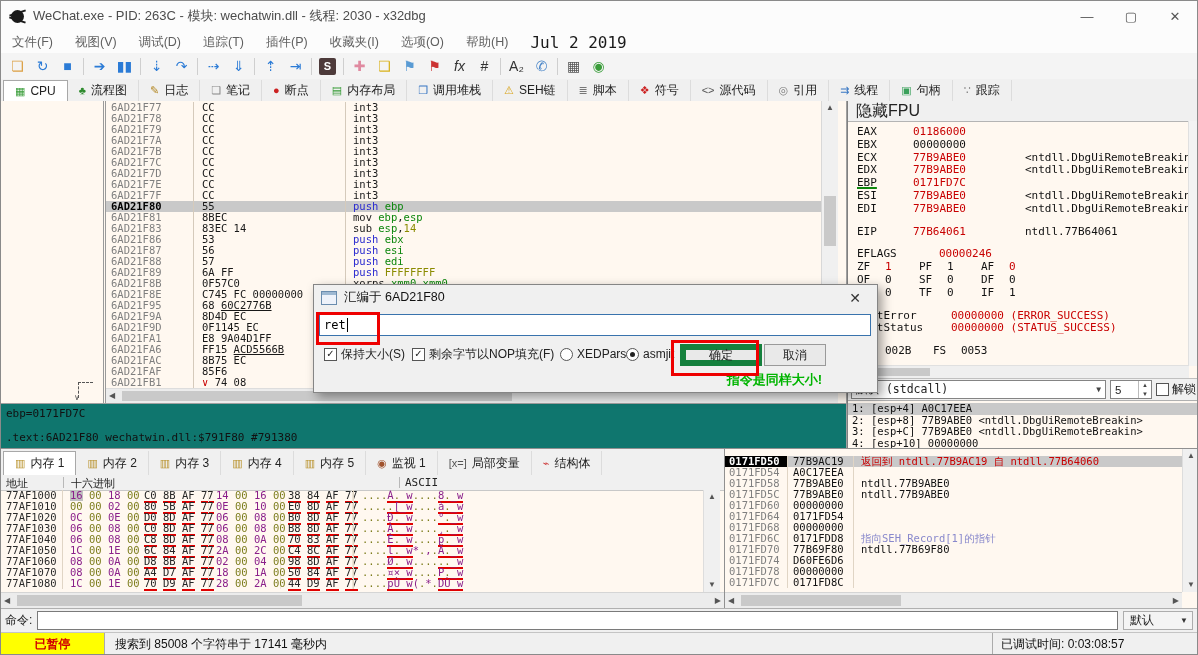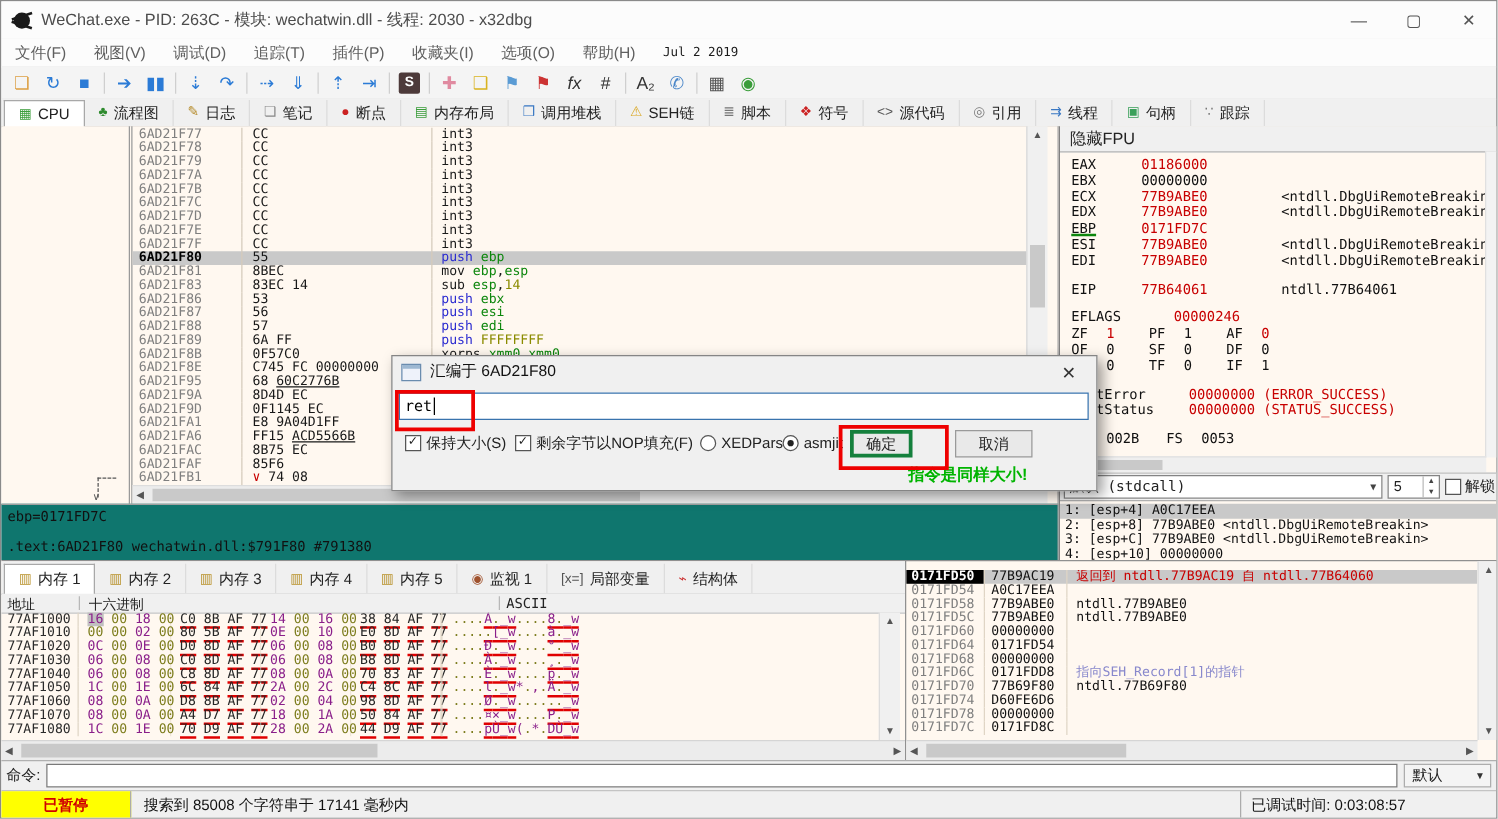--- a/index.html
+++ b/index.html
@@ -9,21 +9,21 @@
   
   .titlebar{position:absolute;left:0;top:0;right:0;height:30px;background:#fcfcfc;display:flex;align-items:center;padding-left:10px;}
   .bug{width:13px;height:13px;background:#1a1a1a;border-radius:50%;position:relative;flex:none;}
   .bug::before,.bug::after{content:"";position:absolute;width:17px;height:1.5px;background:#1a1a1a;left:-2px;}
   .bug::before{top:2px;transform:rotate(-18deg);} .bug::after{bottom:2px;transform:rotate(18deg);}
   .title-text{margin-left:9px;font-size:13px;color:#4c4c4c;}
   .win-btns{margin-left:auto;display:flex;height:100%;}
   .win-btn{width:44px;display:flex;align-items:center;justify-content:center;color:#555;font-size:13px;}
   .menubar{position:absolute;left:0;top:30px;right:0;height:22px;background:#fcfcfc;display:flex;align-items:center;border-bottom:1px solid #e8e8e8;}
   .menu-item{padding:0 11px;font-size:12.5px;color:#5f5f5f;}
-  .menu-item.date{color:#1a1a1a;font-family:"DejaVu Sans Mono",monospace;font-size:10px;}
+  .menu-item.date{color:#1a1a1a;font-family:"DejaVu Sans Mono",monospace;font-size:16px;}
   .toolbar{position:absolute;left:0;top:52px;right:0;height:26px;background:#f4f4f4;border-bottom:1px solid #dadada;display:flex;align-items:center;padding-left:4px;}
   .tb-btn{width:25px;height:22px;display:flex;align-items:center;justify-content:center;font-size:14px;}
   .tb-sep{width:1px;height:17px;background:#cfcfcf;margin:0 3px;}
   .tb-badge{width:17px;height:17px;background:#4d3a3a;color:#fff;font-weight:bold;font-size:11px;display:flex;align-items:center;justify-content:center;border-radius:2px;}
   .tabbar{position:absolute;left:0;top:78px;right:0;height:22px;background:#f0f0f0;border-bottom:1px solid #a8a8a8;display:flex;align-items:flex-end;padding-left:2px;}
   .tab{height:21px;display:inline-flex;align-items:center;gap:5px;padding:0 11px;font-size:12px;color:#222;border-right:1px solid #dcdcdc;box-sizing:border-box;}
   .tab.active{background:#fff;border:1px solid #a8a8a8;border-bottom:1px solid #fff;margin-bottom:-1px;height:22px;}
   .tab-icon{font-size:11px;line-height:1;}
 
   
@@ -43,21 +43,21 @@
   .jl-a{position:absolute;left:73px;top:292px;color:#555;font-size:8px;}
   .dvscroll{position:absolute;right:8px;top:0;width:16px;bottom:14px;background:#f0f0f0;border-left:1px solid #d8d8d8;}
   .dhscroll{position:absolute;left:105px;right:8px;bottom:0;height:14px;background:#ececec;border-top:1px solid #ddd;}
   .sb-thumb{position:absolute;background:#c9c9c9;}
   .sb-arrow{position:absolute;color:#555;font-size:8px;line-height:1;}
   .infobox{position:absolute;left:0;top:402px;width:846px;height:45px;background:#0f766e;border-top:1px solid #a0a0a0;border-right:1px solid #a0a0a0;box-sizing:border-box;font-family:"DejaVu Sans Mono",monospace;font-size:11px;color:#111;}
   .info1{position:absolute;left:5px;top:3px;} .info2{position:absolute;left:5px;bottom:4px;}
 
   
   .rpanel{position:absolute;left:846px;top:100px;width:352px;height:347px;background:#fff8f0;border-left:1px solid #808080;box-sizing:border-box;}
-  .fpu{height:20px;background:#f0f0f0;border-bottom:1px solid #b4b4b4;display:flex;align-items:center;padding-left:8px;font-size:13px;color:#222;}
+  .fpu{height:20px;background:#f0f0f0;border-bottom:1px solid #b4b4b4;display:flex;align-items:center;padding-left:8px;font-size:16px;color:#222;}
   .regs{position:absolute;top:20px;left:0;right:10px;bottom:82px;padding:5px 0 0 9px;font-family:"DejaVu Sans Mono",monospace;font-size:11px;overflow:hidden;color:#111;}
   .reg-line{height:12.8px;line-height:12.8px;white-space:pre;}
   .reg-blank{height:10px;}
   .c-ug{text-decoration:underline;text-decoration-color:#0c860c;text-decoration-thickness:2px;}
   .c-uo{text-decoration:underline;text-decoration-color:#8b8b00;text-decoration-thickness:2px;}
   .regs-vscroll{position:absolute;top:20px;right:0;width:10px;bottom:82px;background:#f3f3f3;border-left:1px solid #e0e0e0;}
   .regs-hscroll{position:absolute;left:0;right:10px;bottom:70px;height:12px;background:#efefef;border-top:1px solid #e0e0e0;}
   .conv{position:absolute;left:0;right:0;bottom:48px;height:22px;background:#f0f0f0;border-top:1px solid #c0c0c0;display:flex;align-items:center;padding:0 3px;gap:4px;box-sizing:border-box;}
   .combo{flex:1;height:17px;background:#fff;border:1px solid #848484;display:flex;align-items:center;font-size:11.5px;padding-left:4px;font-family:"DejaVu Sans Mono",monospace;}
   .combo .arr{margin-left:auto;padding-right:4px;font-size:8px;color:#444;}
@@ -120,21 +120,21 @@
   .dlg-icon{width:14px;height:12px;border:1px solid #6a8cae;background:#eef2fa;margin-right:7px;position:relative;}
   .dlg-icon::before{content:"";position:absolute;left:0;right:0;top:0;height:3px;background:#9db8d2;}
   .dlg-close{margin-left:auto;width:30px;text-align:center;color:#333;font-size:14px;}
   .dlg-input{position:absolute;left:5px;top:29px;width:552px;height:22px;background:#fff;border:1px solid #3973ad;box-sizing:border-box;display:flex;align-items:center;padding-left:4px;font-family:"DejaVu Sans Mono",monospace;font-size:12px;color:#000;}
   .caret{width:1px;height:14px;background:#000;margin-left:1px;}
   .dlg-controls{position:absolute;left:0;top:59px;right:0;height:24px;font-size:12px;}
   .dc{position:absolute;display:flex;align-items:center;gap:4px;height:20px;}
   .radio{width:11px;height:11px;border:1px solid #555;border-radius:50%;background:#fff;display:flex;align-items:center;justify-content:center;}
   .radio .dotc{width:5px;height:5px;border-radius:50%;background:#222;}
   .btn{position:absolute;height:22px;display:flex;align-items:center;justify-content:center;font-size:12px;background:#e9e9e9;}
-  .btn.ok{left:366px;top:0;width:50px;border:3px solid #15803d;box-sizing:border-box;font-family:Liberation Serif, serif;}
+  .btn.ok{left:366px;top:0;width:82px;border:6px solid #15803d;box-sizing:border-box;font-family:Liberation Serif, serif;}
   .btn.cancel{left:450px;top:0;width:62px;border:1px solid #9a9a9a;box-sizing:border-box;}
   .dlg-hint{position:absolute;right:55px;bottom:3px;color:#00b400;font-weight:bold;font-size:13px;}
   .anno{position:absolute;border:3px solid #ee0000;z-index:60;pointer-events:none;}
   .anno1{left:2px;top:27px;width:58px;height:27px;}
   .anno2{left:357px;top:55px;width:82px;height:30px;}
 </style>
 </head>
 <body>
 
 <div class="app">

